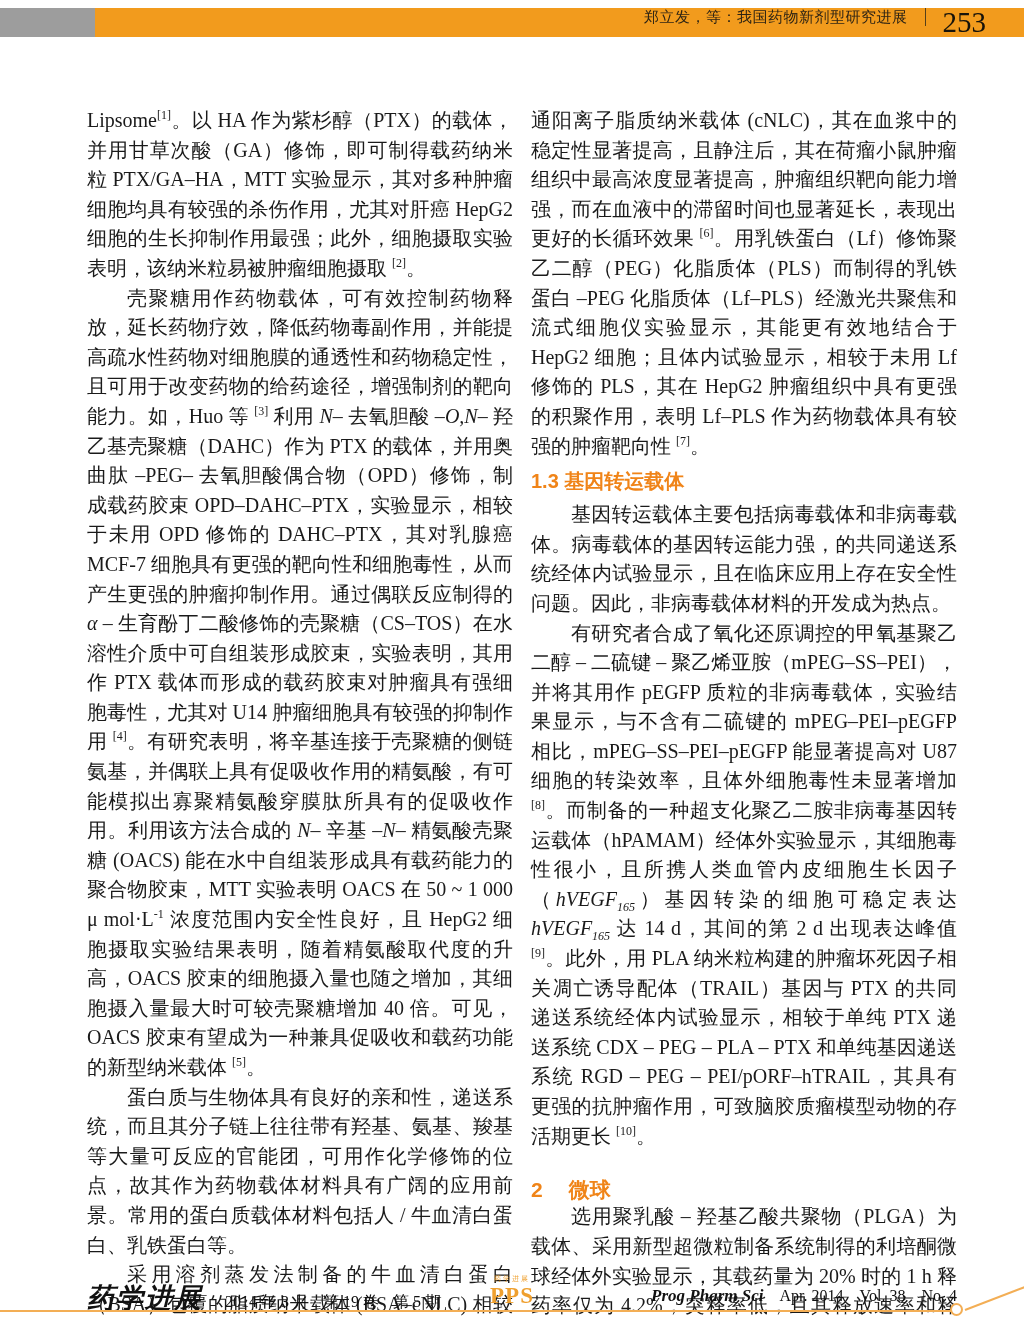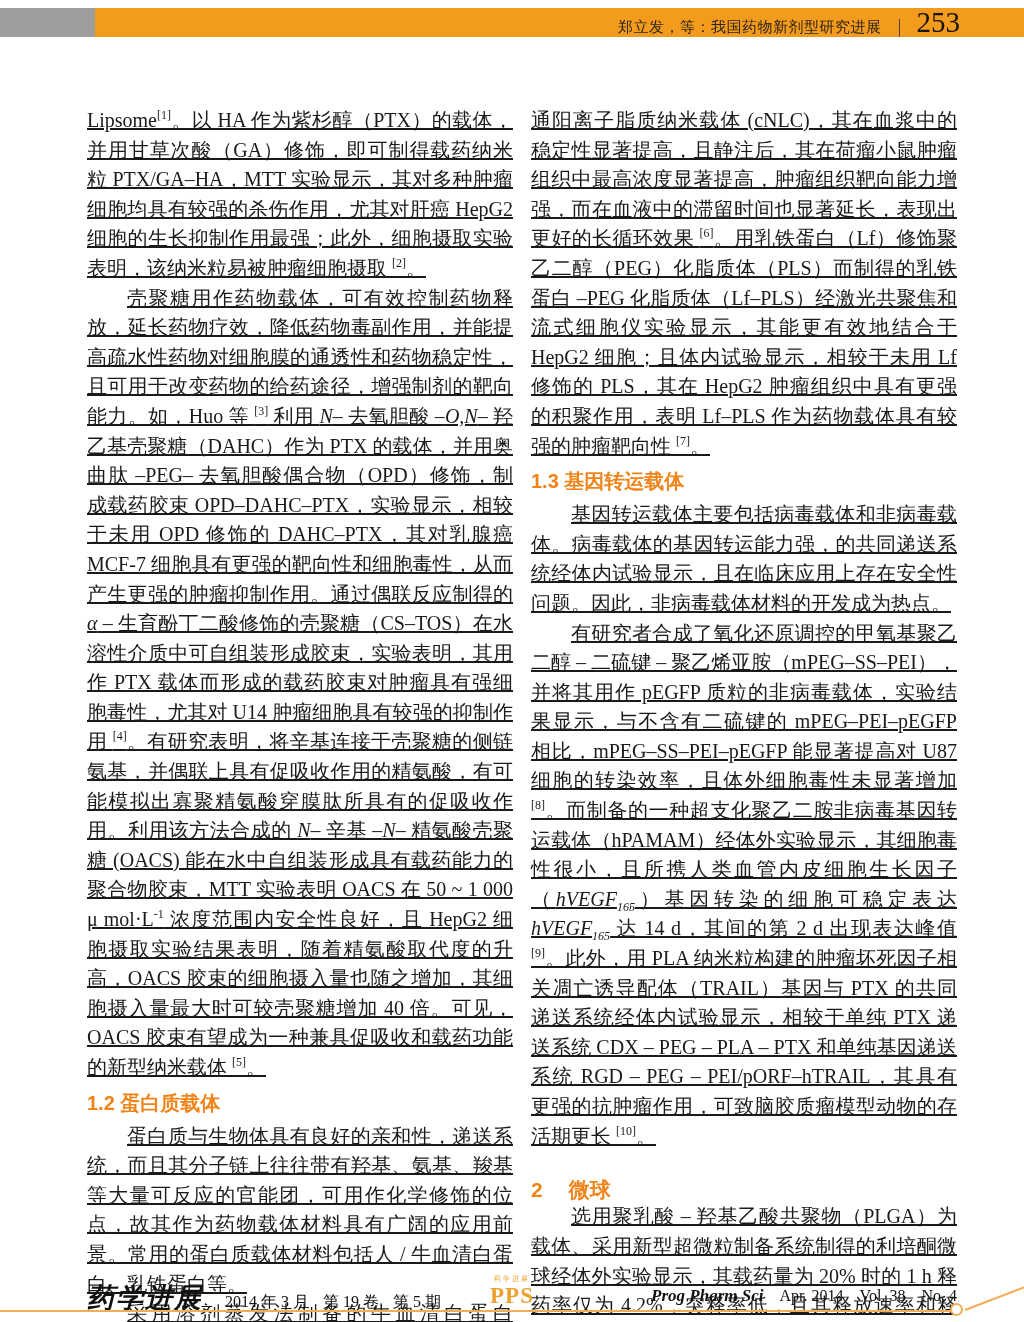--- a/index.html
+++ b/index.html
@@ -12,28 +12,28 @@
   *{box-sizing:border-box;}
   body{margin:0;background:#ffffff;}
   .page{
     position:relative;width:1024px;height:1322px;background:#fff;overflow:hidden;
     font-family:"Liberation Serif","DejaVu Serif",serif;color:#1a1a1a;
   }
   
   .header{position:absolute;left:0;top:8px;width:100%;height:29px;display:flex;}
   .header-gray{width:95px;height:100%;background:var(--band-gray,#9D9D9D);}
   .header-orange{flex:1;height:100%;background:var(--band-orange,#F29B1D);
-    display:flex;align-items:flex-end;justify-content:flex-end;padding-right:64px;}
+    display:flex;align-items:flex-start;justify-content:flex-end;padding-right:38px;}
   .running-title{font-size:15px;color:#2e2414;letter-spacing:.5px;}
   .header-divider{width:1px;height:18px;background:#55401a;margin:0 17px;}
   .page-number{font-size:29px;line-height:1;color:#17130a;}
   
   .content{position:absolute;left:87px;right:67px;top:106px;display:flex;gap:18px;}
   .column{flex:1;min-width:0;}
-  .para{margin:0;font-size:20px;line-height:29.6px;text-align:justify;text-decoration:underline;}
+  .para{margin:0;font-size:20px;line-height:29.6px;text-align:justify;}
   .para.indent{text-indent:2em;}
   .para sup{font-size:12px;line-height:0;vertical-align:super;}
   .it{font-style:italic;}
   sub.it{font-size:12px;line-height:0;}
   .sec-h2{margin:8px 0 7px;font-family:"Liberation Sans","DejaVu Sans",sans-serif;
     font-size:20px;font-weight:bold;color:var(--heading-orange,#F08418);line-height:1.2;}
   .sec-h1{margin:26px 0 0;font-family:"Liberation Sans","DejaVu Sans",sans-serif;
     font-size:21px;font-weight:bold;color:var(--heading-orange,#F08418);line-height:1.2;}
   .sec-h1 .sec-num{margin-right:26px;}
   
@@ -68,21 +68,20 @@
       <span class="running-title">郑立发，等：我国药物新剂型研究进展</span>
       <span class="header-divider"></span>
       <span class="page-number">253</span>
     </div>
   </div>
 
   <div class="content">
     <div class="column">
         <p class="para"><span>Lipsome</span><sup>[1]</sup><span>。以 HA 作为紫杉醇（PTX）的载体，并用甘草次酸（GA）修饰，即可制得载药纳米粒 PTX/GA–HA，MTT 实验显示，其对多种肿瘤细胞均具有较强的杀伤作用，尤其对肝癌 HepG2 细胞的生长抑制作用最强；此外，细胞摄取实验表明，该纳米粒易被肿瘤细胞摄取 </span><sup>[2]</sup><span>。</span></p>
         <p class="para indent"><span>壳聚糖用作药物载体，可有效控制药物释放，延长药物疗效，降低药物毒副作用，并能提高疏水性药物对细胞膜的通透性和药物稳定性，且可用于改变药物的给药途径，增强制剂的靶向能力。如，Huo 等 </span><sup>[3]</sup><span> 利用 </span><span class="it">N</span><span>– 去氧胆酸 –</span><span class="it">O,N</span><span>– 羟乙基壳聚糖（DAHC）作为 PTX 的载体，并用奥曲肽 –PEG– 去氧胆酸偶合物（OPD）修饰，制成载药胶束 OPD–DAHC–PTX，实验显示，相较于未用 OPD 修饰的 DAHC–PTX，其对乳腺癌 MCF-7 细胞具有更强的靶向性和细胞毒性，从而产生更强的肿瘤抑制作用。通过偶联反应制得的 </span><span class="it">α</span><span> – 生育酚丁二酸修饰的壳聚糖（CS–TOS）在水溶性介质中可自组装形成胶束，实验表明，其用作 PTX 载体而形成的载药胶束对肿瘤具有强细胞毒性，尤其对 U14 肿瘤细胞具有较强的抑制作用 </span><sup>[4]</sup><span>。有研究表明，将辛基连接于壳聚糖的侧链氨基，并偶联上具有促吸收作用的精氨酸，有可能模拟出寡聚精氨酸穿膜肽所具有的促吸收作用。利用该方法合成的 </span><span class="it">N</span><span>– 辛基 –</span><span class="it">N</span><span>– 精氨酸壳聚糖 (OACS) 能在水中自组装形成具有载药能力的聚合物胶束，MTT 实验表明 OACS 在 50 ~ 1 000 μ mol·L</span><sup>-1</sup><span> 浓度范围内安全性良好，且 HepG2 细胞摄取实验结果表明，随着精氨酸取代度的升高，OACS 胶束的细胞摄入量也随之增加，其细胞摄入量最大时可较壳聚糖增加 40 倍。可见，OACS 胶束有望成为一种兼具促吸收和载药功能的新型纳米载体 </span><sup>[5]</sup><span>。</span></p>
-        <h3 class="sec-h2">1.2 蛋白质载体</h3>
         <p class="para indent"><span>蛋白质与生物体具有良好的亲和性，递送系统，而且其分子链上往往带有羟基、氨基、羧基等大量可反应的官能团，可用作化学修饰的位点，故其作为药物载体材料具有广阔的应用前景。常用的蛋白质载体材料包括人 / 牛血清白蛋白、乳铁蛋白等。</span></p>
         <p class="para indent"><span>采用溶剂蒸发法制备的牛血清白蛋白（BSA）包覆的脂质纳米载体 (BSA–cNLC) 相较于未包覆白蛋白的普</span></p>
       </div>
     <div class="column">
         <p class="para"><span>通阳离子脂质纳米载体 (cNLC)，其在血浆中的稳定性显著提高，且静注后，其在荷瘤小鼠肿瘤组织中最高浓度显著提高，肿瘤组织靶向能力增强，而在血液中的滞留时间也显著延长，表现出更好的长循环效果 </span><sup>[6]</sup><span>。用乳铁蛋白（Lf）修饰聚乙二醇（PEG）化脂质体（PLS）而制得的乳铁蛋白 –PEG 化脂质体（Lf–PLS）经激光共聚焦和流式细胞仪实验显示，其能更有效地结合于 HepG2 细胞；且体内试验显示，相较于未用 Lf 修饰的 PLS，其在 HepG2 肿瘤组织中具有更强的积聚作用，表明 Lf–PLS 作为药物载体具有较强的肿瘤靶向性 </span><sup>[7]</sup><span>。</span></p>
         <h3 class="sec-h2">1.3 基因转运载体</h3>
         <p class="para indent"><span>基因转运载体主要包括病毒载体和非病毒载体。病毒载体的基因转运能力强，的共同递送系统经体内试验显示，且在临床应用上存在安全性问题。因此，非病毒载体材料的开发成为热点。</span></p>
         <p class="para indent"><span>有研究者合成了氧化还原调控的甲氧基聚乙二醇 – 二硫键 – 聚乙烯亚胺（mPEG–SS–PEI），并将其用作 pEGFP 质粒的非病毒载体，实验结果显示，与不含有二硫键的 mPEG–PEI–pEGFP 相比，mPEG–SS–PEI–pEGFP 能显著提高对 U87 细胞的转染效率，且体外细胞毒性未显著增加 </span><sup>[8]</sup><span>。而制备的一种超支化聚乙二胺非病毒基因转运载体（hPAMAM）经体外实验显示，其细胞毒性很小，且所携人类血管内皮细胞生长因子（</span><span class="it">hVEGF</span><sub class="it">165</sub><span>）基因转染的细胞可稳定表达 </span><span class="it">hVEGF</span><sub class="it">165</sub><span> 达 14 d，其间的第 2 d 出现表达峰值 </span><sup>[9]</sup><span>。此外，用 PLA 纳米粒构建的肿瘤坏死因子相关凋亡诱导配体（TRAIL）基因与 PTX 的共同递送系统经体内试验显示，相较于单纯 PTX 递送系统 CDX – PEG – PLA – PTX 和单纯基因递送系统 RGD – PEG – PEI/pORF–hTRAIL，其具有更强的抗肿瘤作用，可致脑胶质瘤模型动物的存活期更长 </span><sup>[10]</sup><span>。</span></p>
         <h2 class="sec-h1"><span class="sec-num">2</span><span>微球</span></h2>
         <p class="para indent"><span>选用聚乳酸 – 羟基乙酸共聚物（PLGA）为载体、采用新型超微粒制备系统制得的利培酮微球经体外实验显示，其载药量为 20% 时的 1 h 释药率仅为 4.2%，突释率低，且其释放速率和释放时间与市售利培酮微球快速释放期基本一致而无延滞期 </span></p>

